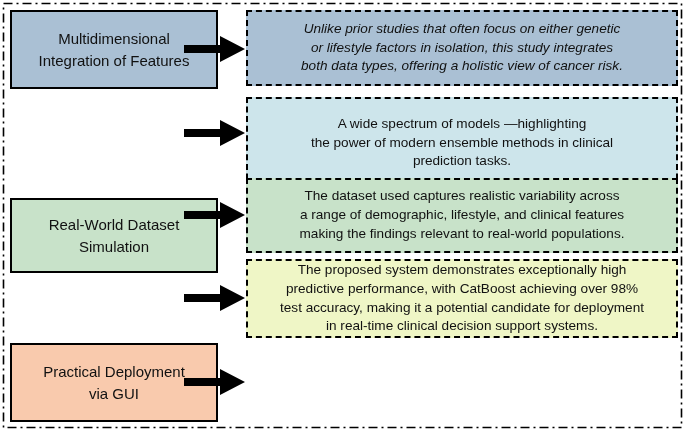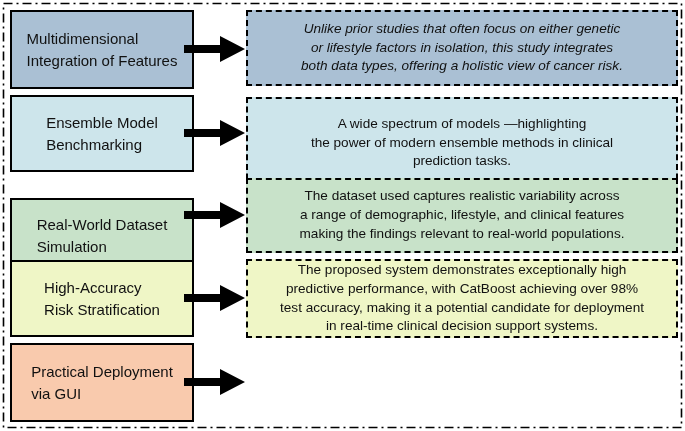--- a/index.html
+++ b/index.html
@@ -2,23 +2,23 @@
 <html><head>
 <meta charset="utf-8">
 <style>
   html,body { margin:0; padding:0; background:#ffffff; }
   .figure {
     position:relative; width:685px; height:431px; background:#ffffff;
     font-family:"Liberation Sans", sans-serif; color:#111111; overflow:hidden;
   }
   .outer-border { position:absolute; left:0; top:0; width:685px; height:431px; }
   .label-box {
-    position:absolute; left:10px; width:184px; box-sizing:border-box;
+    position:absolute; left:10px; width:208px; box-sizing:border-box;
     border:2px solid #000000; display:flex; align-items:center; justify-content:center;
-    font-size:15px; line-height:1.45; white-space:pre-line;
+    text-align:center; font-size:15px; line-height:1.45; white-space:pre-line;
     padding:2px 4px;
   }
   .desc-box {
     position:absolute; left:246px; width:432px; box-sizing:border-box;
     border:2px dashed #000000; display:flex; align-items:center; justify-content:center;
     text-align:center; font-size:13.6px; line-height:1.38; white-space:pre-line;
     padding:2px 5px;
   }
   .arrow { position:absolute; left:184px; width:62px; height:30px; }
   
@@ -53,24 +53,20 @@
   </div>
   <svg class="arrow a0" viewBox="0 0 62 30">
     <path d="M0 11 H36 V2 L61 15 L36 28 V19 H0 Z" fill="#000000"></path>
   </svg>
   <div class="desc-box d0" style="background-color: rgb(170, 192, 212);">
     <span>Unlike prior studies that often focus on either genetic
 or lifestyle factors in isolation, this study integrates
 both data types, offering a holistic view of cancer risk.</span>
   </div>
 
-  <div class="label-box l1" style="background-color: rgb(205, 229, 235);">
-    <span>Ensemble Model
-Benchmarking</span>
-  </div>
   <svg class="arrow a1" viewBox="0 0 62 30">
     <path d="M0 11 H36 V2 L61 15 L36 28 V19 H0 Z" fill="#000000"></path>
   </svg>
   <div class="desc-box d1" style="background-color: rgb(205, 229, 235);">
     <span>A wide spectrum of models —highlighting
 the power of modern ensemble methods in clinical
 prediction tasks.</span>
   </div>
 
   <div class="label-box l2" style="background-color: rgb(200, 226, 201); margin-top: 20px;">
@@ -79,24 +75,20 @@
   </div>
   <svg class="arrow a2" viewBox="0 0 62 30">
     <path d="M0 11 H36 V2 L61 15 L36 28 V19 H0 Z" fill="#000000"></path>
   </svg>
   <div class="desc-box d2" style="background-color: rgb(200, 226, 201);">
     <span>The dataset used captures realistic variability across
 a range of demographic, lifestyle, and clinical features
 making the findings relevant to real-world populations.</span>
   </div>
 
-  <div class="label-box l3" style="background-color: rgb(239, 246, 198);">
-    <span>High-Accuracy
-Risk Stratification</span>
-  </div>
   <svg class="arrow a3" viewBox="0 0 62 30">
     <path d="M0 11 H36 V2 L61 15 L36 28 V19 H0 Z" fill="#000000"></path>
   </svg>
   <div class="desc-box d3" style="background-color: rgb(239, 246, 198);">
     <span>The proposed system demonstrates exceptionally high
 predictive performance, with CatBoost achieving over 98%
 test accuracy, making it a potential candidate for deployment
 in real-time clinical decision support systems.</span>
   </div>
 

